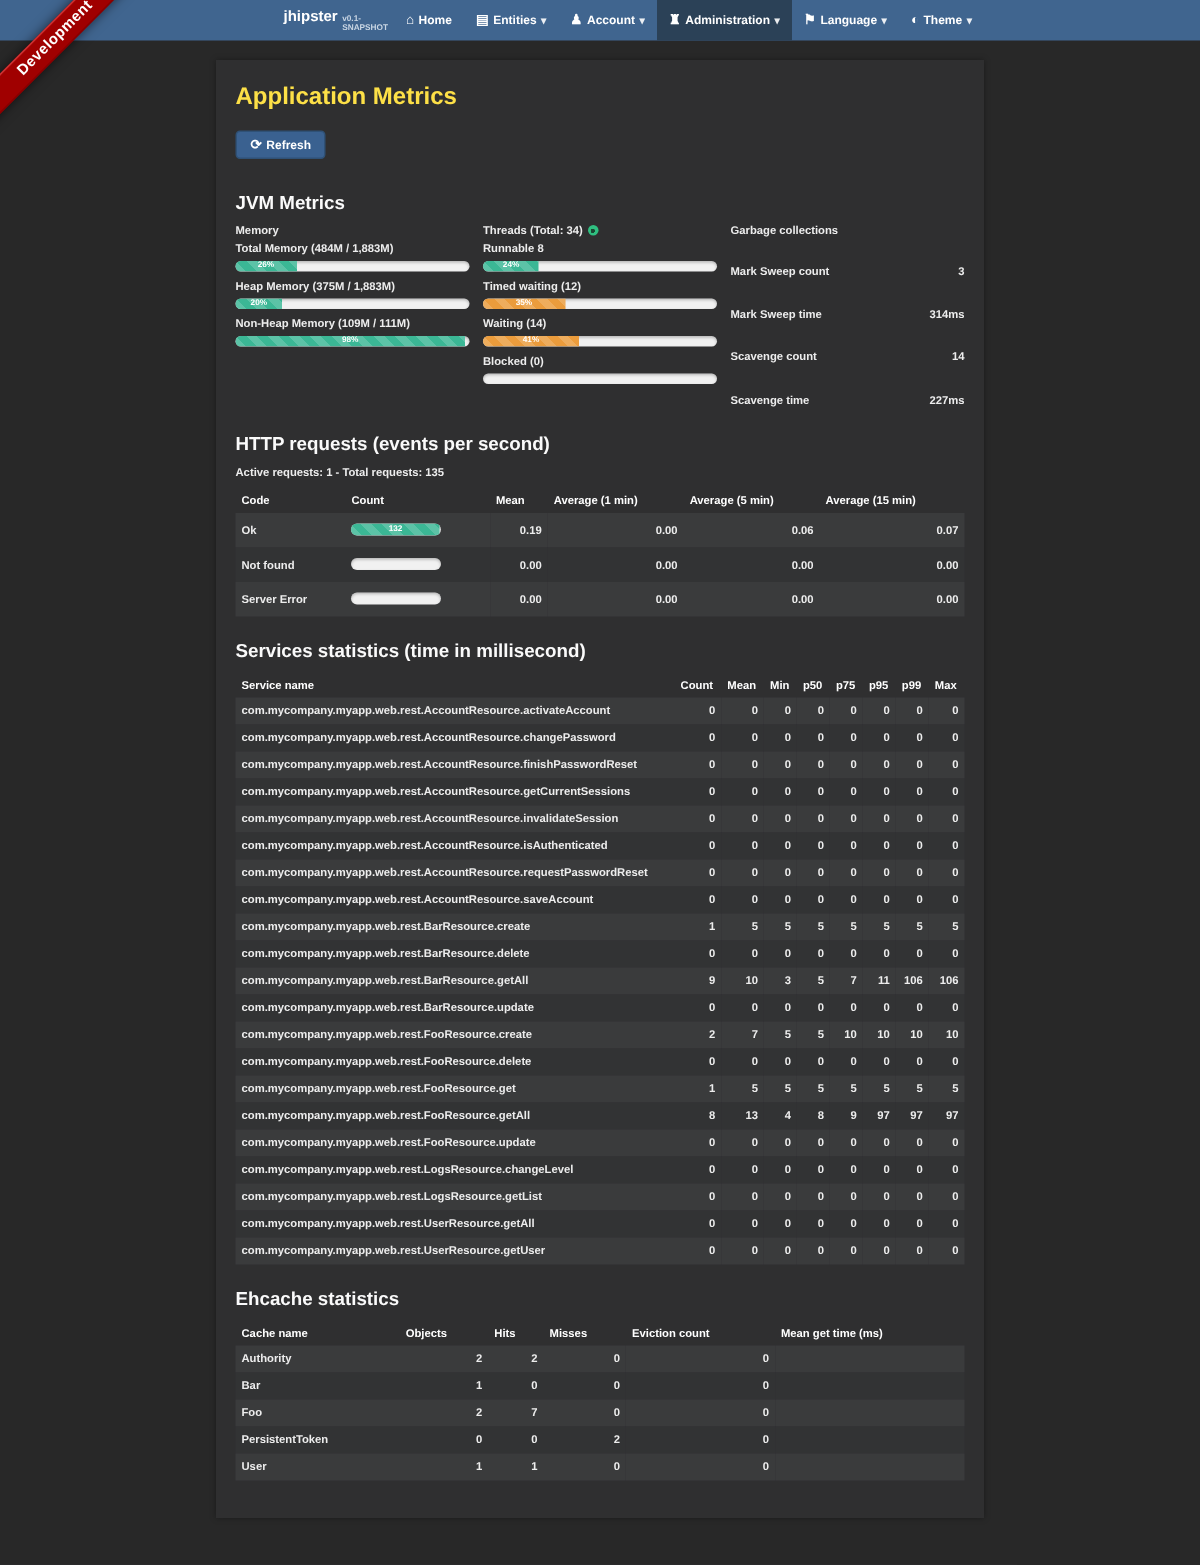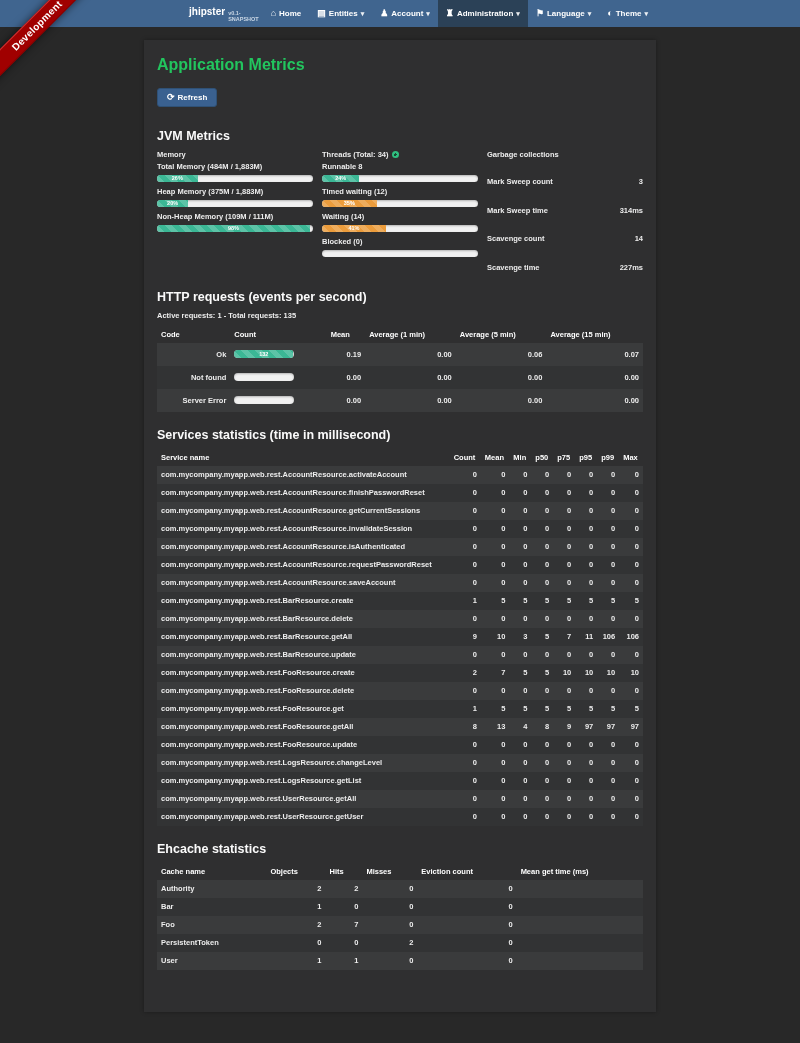--- a/index.html
+++ b/index.html
@@ -29,21 +29,21 @@
   .brand { display:flex; align-items:baseline; gap:3px; color:#fff; text-decoration:none; cursor:pointer; }
   .brand-name { font-size:10px; font-weight:700;padding-left:45px; }
   .brand-ver { font-size:5.5px; color:#c9d6e4; font-weight:700; }
   ul.nav { list-style:none; display:flex; height:100%; margin-left:auto; }
   .nav-item { display:flex; align-items:center; gap:3px; padding:0 8px; height:100%; color:#fff; font-size:8px; font-weight:700; cursor:pointer; white-space:nowrap; }
   .nav-item.active { background:#2b4157; }
   .nav-icon { font-size:9px; line-height:1; }
   .caret { font-size:7px; opacity:.9; }
   
   .panel { width:512px; margin:13px auto 0; background:#2f2f30; padding:12px 13px 16px; min-height:972px; box-shadow:0 0 4px rgba(0,0,0,.35); }
-  h2.page-title { font-size:16px; font-weight:700; color:#22c55e; margin:4px 0 12px; }
+  h2.page-title { font-size:16px; font-weight:700; color:#fde047; margin:4px 0 12px; }
   .btn-refresh { display:inline-flex; align-items:center; gap:3px; background:#3a6190; border:1px solid #2f5176; color:#fff; font-family:inherit; font-size:8px; font-weight:700; padding:4px 9px; border-radius:3px; cursor:pointer; margin-bottom:12px; }
   .btn-refresh .icon { font-size:9px; line-height:1; }
   h3.section { font-size:12.5px; font-weight:700; color:#fafafa; margin:16px 0 7px; }
   h3.section.first { margin-top:10px; }
   
   .jvm-grid { display:grid; grid-template-columns:1fr 1fr 1fr; gap:9px; font-size:7.5px; font-weight:700; }
   .col-head { margin-bottom:1px; display:flex; align-items:center; gap:3px; }
   .thread-icon { width:7px; height:7px; border-radius:50%; background:radial-gradient(circle at 45% 55%, #1b4733 0 1.4px, #2fbf80 1.5px); display:inline-block; cursor:pointer; }
   .metric-label { margin:3px 0 2px; line-height:1.45; }
   .progress { height:7px; background:#f1f1f1; border-radius:4px; overflow:hidden; box-shadow:inset 0 1px 2px rgba(0,0,0,.25); margin-bottom:5px; }
@@ -53,21 +53,21 @@
   .fill.orange { background-color:#eb9c3c; }
   .gc-row { display:flex; justify-content:space-between; line-height:1.55;margin-top:17px; }
   
   .summary { font-size:7.5px; font-weight:700; margin-bottom:6px; }
   table { width:100%; border-collapse:collapse; font-size:7.5px; font-weight:700; color:#ededed; }
   th { padding:4px 4px; color:#fff; text-align:left; }
   th.left, td.left { text-align:left; }
   td { padding:4.5px 4px; text-align:right; }
   tbody tr:nth-child(odd) { background:#3a3b3c; }
   tbody tr:nth-child(even) { background:#323334; }
-  table.http td { padding:7px 4px;text-align:right; }
+  table.http td { padding:7px 4px; }
   .progress.inline { width:60px; height:8px; margin:0; }
   .section-block { margin-bottom:4px; }
 </style>
 </head>
 <body>
 
 <div class="ribbon-wrap">
   <div class="ribbon">Development</div>
 </div>
 
@@ -297,20 +297,31 @@
   <td>0</td>
             <td>0</td>
             <td>0</td>
             <td>0</td>
             <td>0</td>
             <td>0</td>
             <td>0</td>
             <td>0</td>
           </tr>
           <tr>
+    <td class="left">com.mycompany.myapp.web.rest.AccountResource.changePassword</td>
+  <td>0</td>
+            <td>0</td>
+            <td>0</td>
+            <td>0</td>
+            <td>0</td>
+            <td>0</td>
+            <td>0</td>
+            <td>0</td>
+          </tr>
+          <tr>
     <td class="left">com.mycompany.myapp.web.rest.AccountResource.finishPasswordReset</td>
   <td>0</td>
             <td>0</td>
             <td>0</td>
             <td>0</td>
             <td>0</td>
             <td>0</td>
             <td>0</td>
             <td>0</td>
           </tr>

